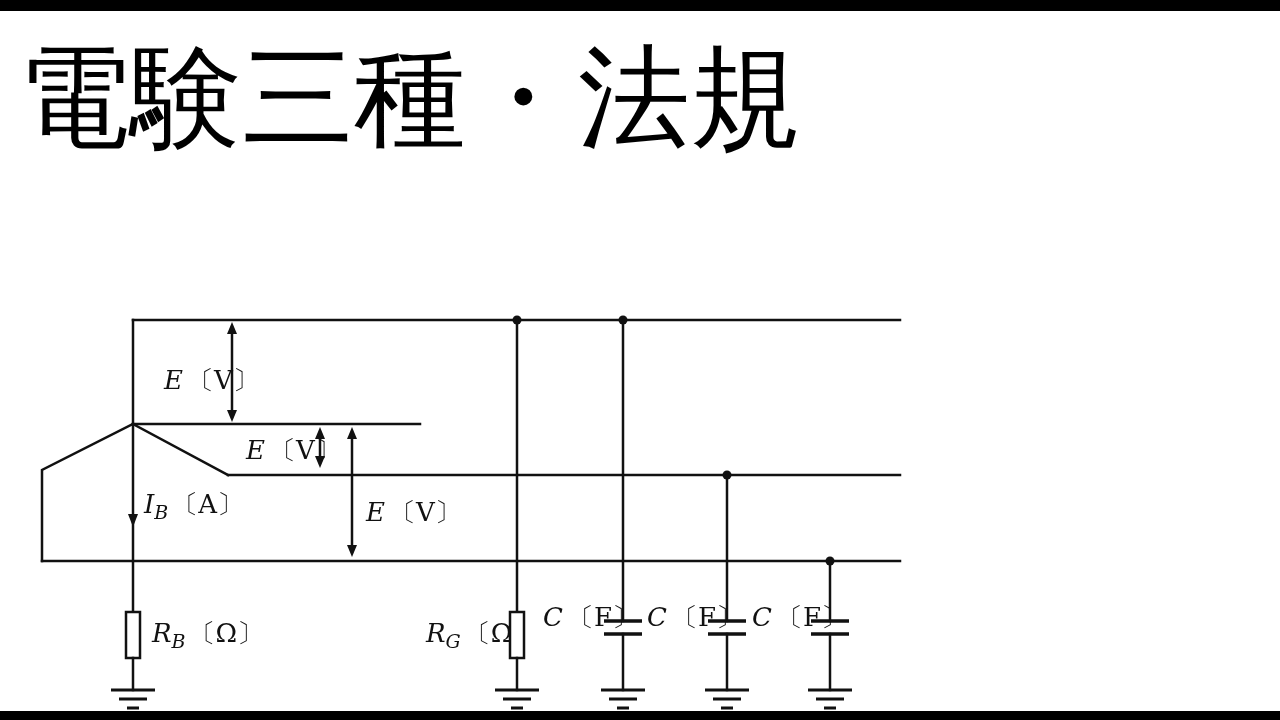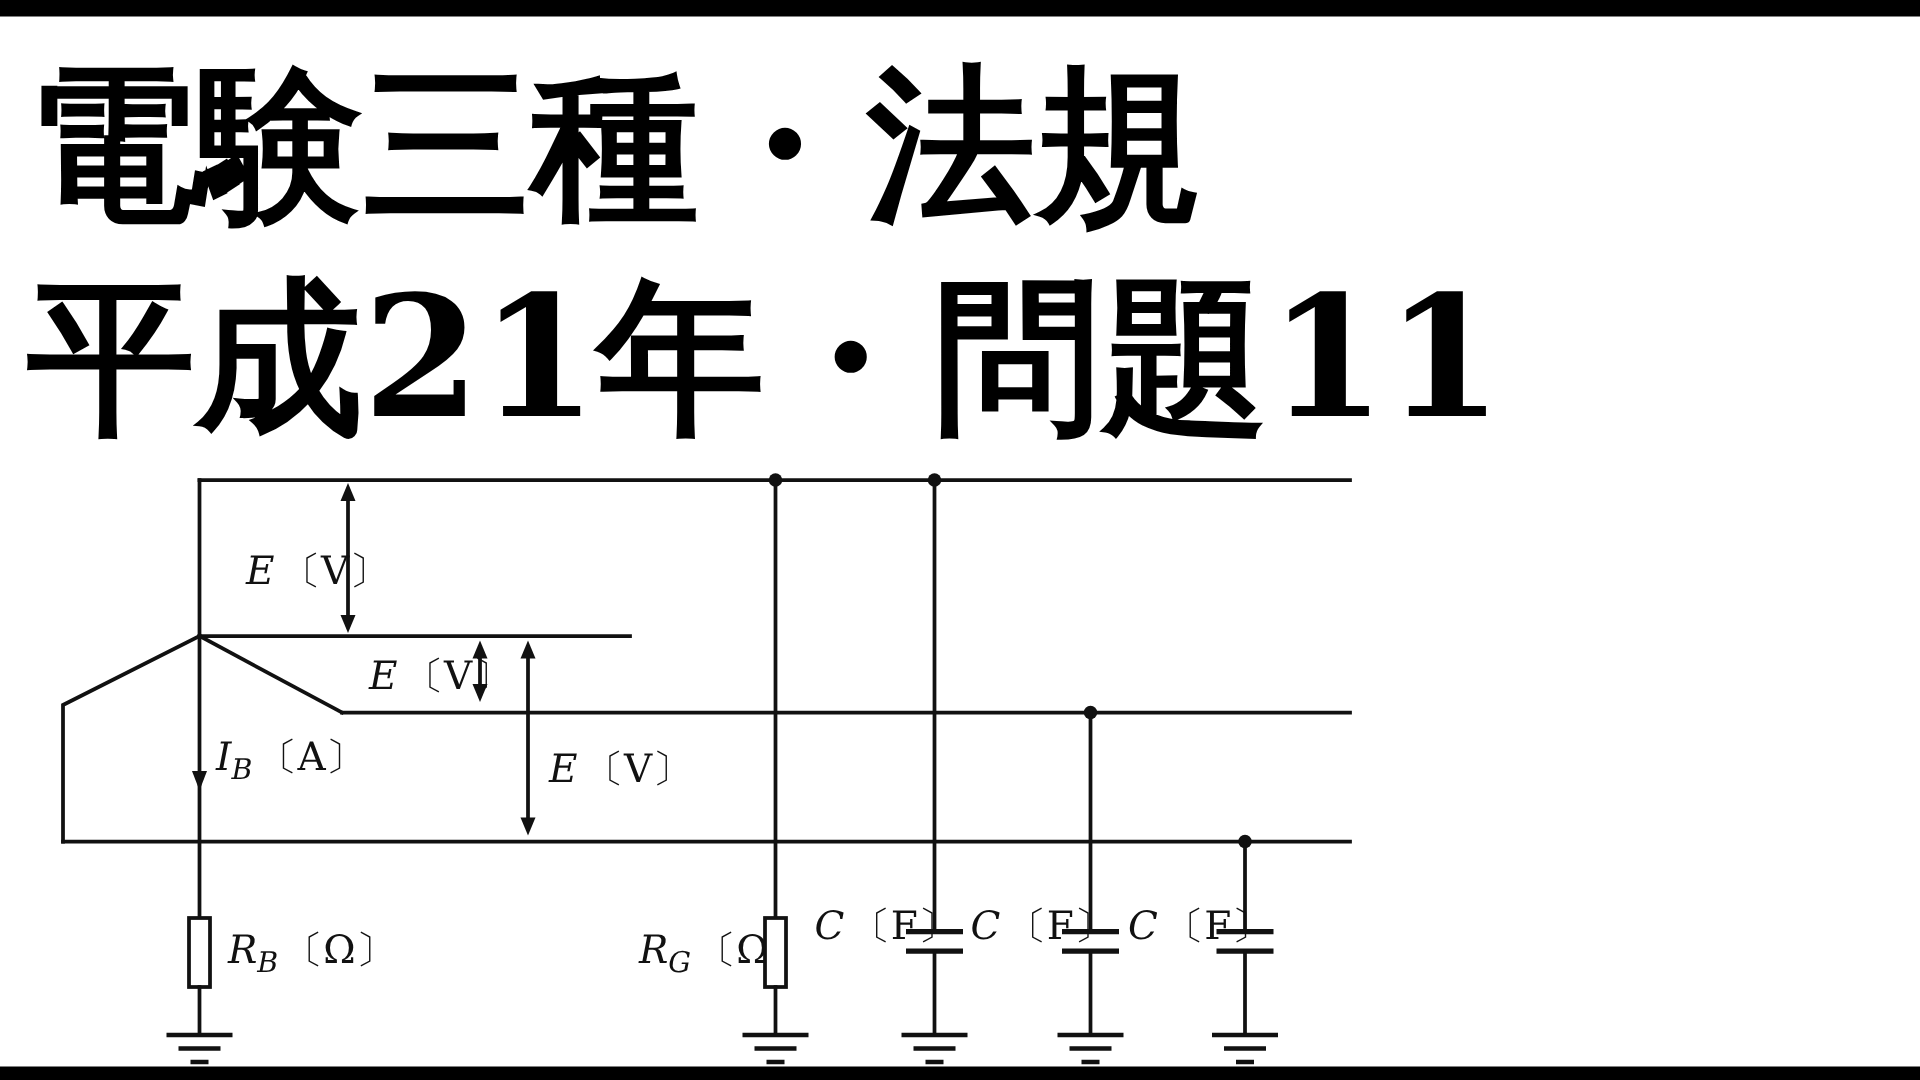--- a/index.html
+++ b/index.html
@@ -1,21 +1,21 @@
 <!DOCTYPE html>
 <html><head>
 <meta charset="utf-8">
 <style>
   html,body{margin:0;padding:0;background:#ffffff;}
   .stage{position:relative;width:1280px;height:720px;background:#ffffff;overflow:hidden;
          font-family:"DejaVu Serif","Liberation Serif",serif;}
   .letterbox{position:absolute;left:0;width:1280px;background:#000;}
   .letterbox.top{top:0;height:11px;}
   .letterbox.bottom{top:711px;height:9px;}
-  .title{position:absolute;left:18px;top:26px;color:#000;font-weight:bold;
+  .title{position:absolute;left:18px;top:26px;color:#000;font-weight:normal;
          font-size:112px;line-height:1.27;white-space:nowrap;letter-spacing:0;}
   svg.circuit{position:absolute;left:0;top:0;}
   .wire{stroke:#111;stroke-width:2.5;fill:none;stroke-linecap:square;}
   .plate{stroke:#111;stroke-width:3.5;fill:none;stroke-linecap:butt;}
   .gnd{stroke:#111;stroke-width:3;fill:none;stroke-linecap:butt;}
   .comp{fill:#fff;stroke:#111;stroke-width:2.5;}
   .head{fill:#111;stroke:none;}
   .dot{fill:#111;stroke:none;}
   .lbl{font-family:"DejaVu Serif","Liberation Serif",serif;font-size:26px;fill:#111;}
   .var{font-style:italic;}
@@ -25,21 +25,20 @@
 </head>
 <body>
 
 <div class="stage">
 
   <div class="letterbox top"></div>
   <div class="letterbox bottom"></div>
 
   <div class="title">
     <div>電験三種・法規</div>
-    <div>平成21年・問題11</div>
   </div>
 
   <svg class="circuit" viewBox="0 0 1280 720" width="1280" height="720">
 
     <g>
       <path class="wire" d="M133 320 H900"></path>
       <path class="wire" d="M133 320 V424"></path>
       <path class="wire" d="M133 424 H420"></path>
       <path class="wire" d="M228 475 H900"></path>
       <path class="wire" d="M42 561 H900"></path>

